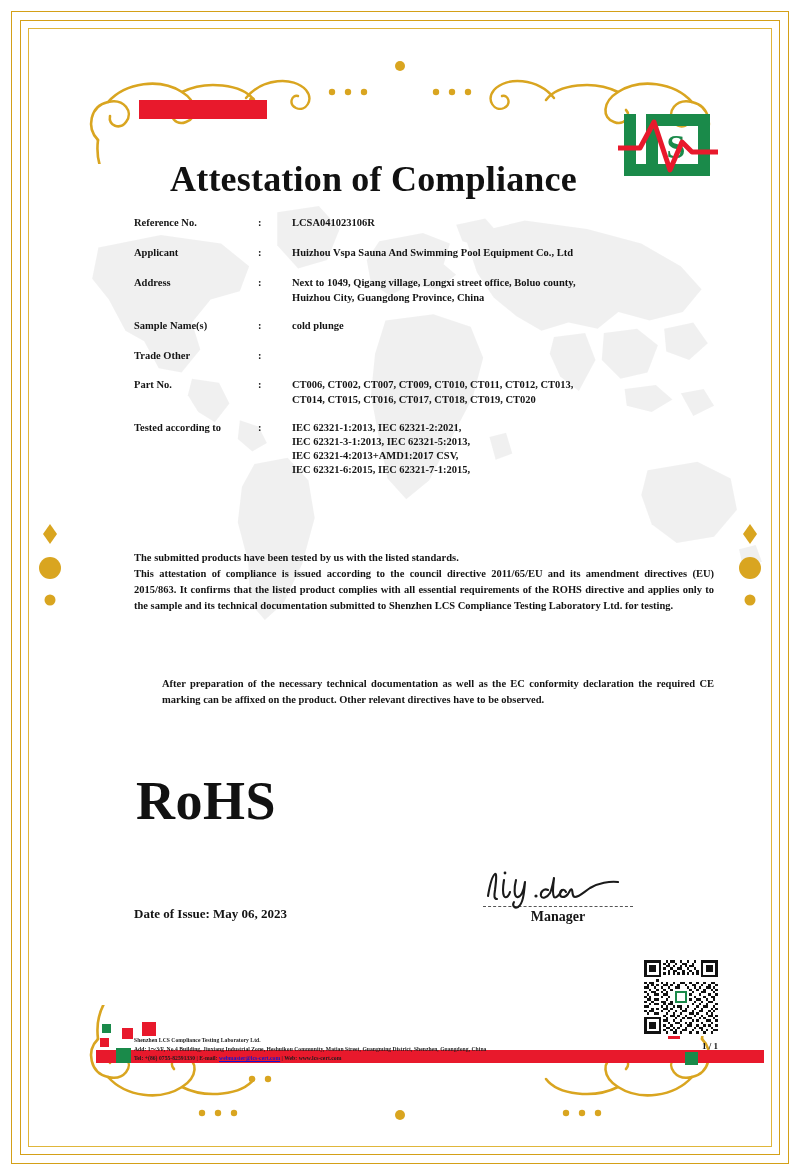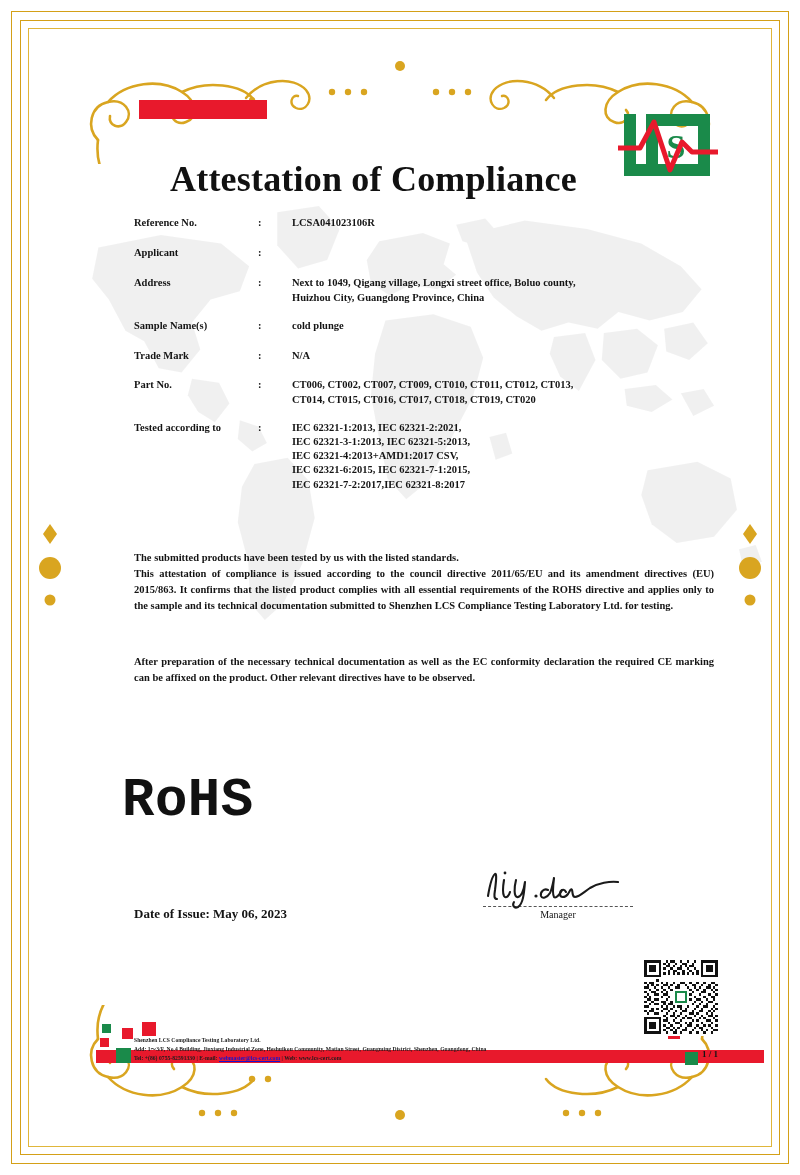--- a/index.html
+++ b/index.html
@@ -94,54 +94,54 @@
   .frow.tested .fvalue .ln { line-height: 1.34; }
 
   .para {
     position: absolute; left: 98px; right: 50px;
     font-size: 10.5px; font-weight: bold; color: #141414;
     line-height: 1.5;
     text-align: justify;
   }
   .p-note  { top: 502px; margin-top: 12px; }
   .p-1     { top: 530px; }
-  .p-2     { top: 618px; }
+  .p-2     { top: 640px; margin-left: 28px; }
 
   .rohs-mark {
-    position: absolute; left: 86px; top: 734px;
+    position: absolute; left: 100px; top: 734px;
     font-size: 54px; font-weight: bold; color: #111;
     letter-spacing: .5px;
-    font-family: Liberation Mono, monospace;
+    font-family: Liberation Serif, serif;
   }
 
   .issue-date {
     position: absolute; left: 98px; top: 870px;
     font-size: 13px; font-weight: bold; color: #141414;
   }
 
   .sign-block { position: absolute; right: 126px; top: 830px; width: 160px; text-align: center; }
   .sign-img { height: 42px; }
   .sign-rule { border-top: 1.4px dashed #555; margin-top: -2px; width: 150px; margin-left: auto; margin-right: auto;}
-  .sign-title { font-size: 10px; font-weight: normal; margin-top: 2px; color: #141414; }
+  .sign-title { font-size: 14px; font-weight: bold; margin-top: 2px; color: #141414; }
 
   .qr { position: absolute; right: 44px; top: 922px; width: 78px; height: 78px; }
 
   
   .footer {
     position: absolute; left: 98px; right: 46px; top: 1000px;
     display: flex; align-items: flex-end; gap: 8px;
   }
   .footer-text {
     flex: 1;
     font-size: 5.6px; font-weight: bold; color: #1c1c1c;
     line-height: 1.62;
     letter-spacing: .05px;
   }
   .footer-text a, .footer-text .mail { color: #1414d0; text-decoration: underline; }
-  .page-num { font-size: 9px; font-weight: bold; color: #141414; padding-bottom: 4px; }
+  .page-num { font-size: 9px; font-weight: bold; color: #141414; padding-bottom: 12px; }
 </style>
 </head>
 <body>
 
 <div class="page">
 
   <div class="frame-outer"></div>
   <div class="frame-inner"></div>
   <div class="frame-inner2"></div>
 
@@ -319,45 +319,45 @@
           <div class="flabel">Reference No.</div>
           <div class="fcolon">:</div>
           <div class="fvalue">
             <span class="ln">LCSA041023106R</span>
           </div>
         </div>
 
         <div class="frow">
           <div class="flabel">Applicant</div>
           <div class="fcolon">:</div>
+          <div class="fvalue">
+            <span class="ln">Huizhou Vspa Sauna And Swimming Pool Equipment Co., Ltd</span>
+          </div>
         </div>
 
         <div class="frow tight">
           <div class="flabel">Address</div>
           <div class="fcolon">:</div>
           <div class="fvalue">
             <span class="ln">Next to 1049, Qigang village, Longxi street office, Boluo county,</span>
             <span class="ln">Huizhou City, Guangdong Province, China</span>
           </div>
         </div>
 
         <div class="frow">
           <div class="flabel">Sample Name(s)</div>
           <div class="fcolon">:</div>
           <div class="fvalue">
             <span class="ln">cold plunge</span>
           </div>
         </div>
 
         <div class="frow">
-          <div class="flabel">Trade Mark</div>
-          <div class="fcolon">:</div>
-          <div class="fvalue">
-            <span class="ln">N/A</span>
-          </div>
+          <div class="flabel">Trade Other</div>
+          <div class="fcolon">:</div>
         </div>
 
         <div class="frow tight">
           <div class="flabel">Part No.</div>
           <div class="fcolon">:</div>
           <div class="fvalue">
             <span class="ln">CT006, CT002, CT007, CT009, CT010, CT011, CT012, CT013,</span>
             <span class="ln">CT014, CT015, CT016, CT017, CT018, CT019, CT020</span>
           </div>
         </div>
@@ -366,21 +366,20 @@
           <div class="flabel">
             <span class="ln">Tested</span>
             <span class="ln">according to</span>
           </div>
           <div class="fcolon">:</div>
           <div class="fvalue">
             <span class="ln">IEC 62321-1:2013, IEC 62321-2:2021,</span>
             <span class="ln">IEC 62321-3-1:2013, IEC 62321-5:2013,</span>
             <span class="ln">IEC 62321-4:2013+AMD1:2017 CSV,</span>
             <span class="ln">IEC 62321-6:2015, IEC 62321-7-1:2015,</span>
-            <span class="ln">IEC 62321-7-2:2017,IEC 62321-8:2017</span>
           </div>
         </div>
       </div>
 
       <div class="para p-note">The submitted products have been tested by us with the listed standards.</div>
       <div class="para p-1">This attestation of compliance is issued according to the council directive 2011/65/EU and its amendment directives (EU) 2015/863. It confirms that the listed product complies with all essential requirements of the ROHS directive and applies only to the sample and its technical documentation submitted to Shenzhen LCS Compliance Testing Laboratory Ltd. for testing.</div>
       <div class="para p-2">After preparation of the necessary technical documentation as well as the EC conformity declaration the required CE marking can be affixed on the product. Other relevant directives have to be observed.</div>
 
       <div class="rohs-mark">RoHS</div>
 

